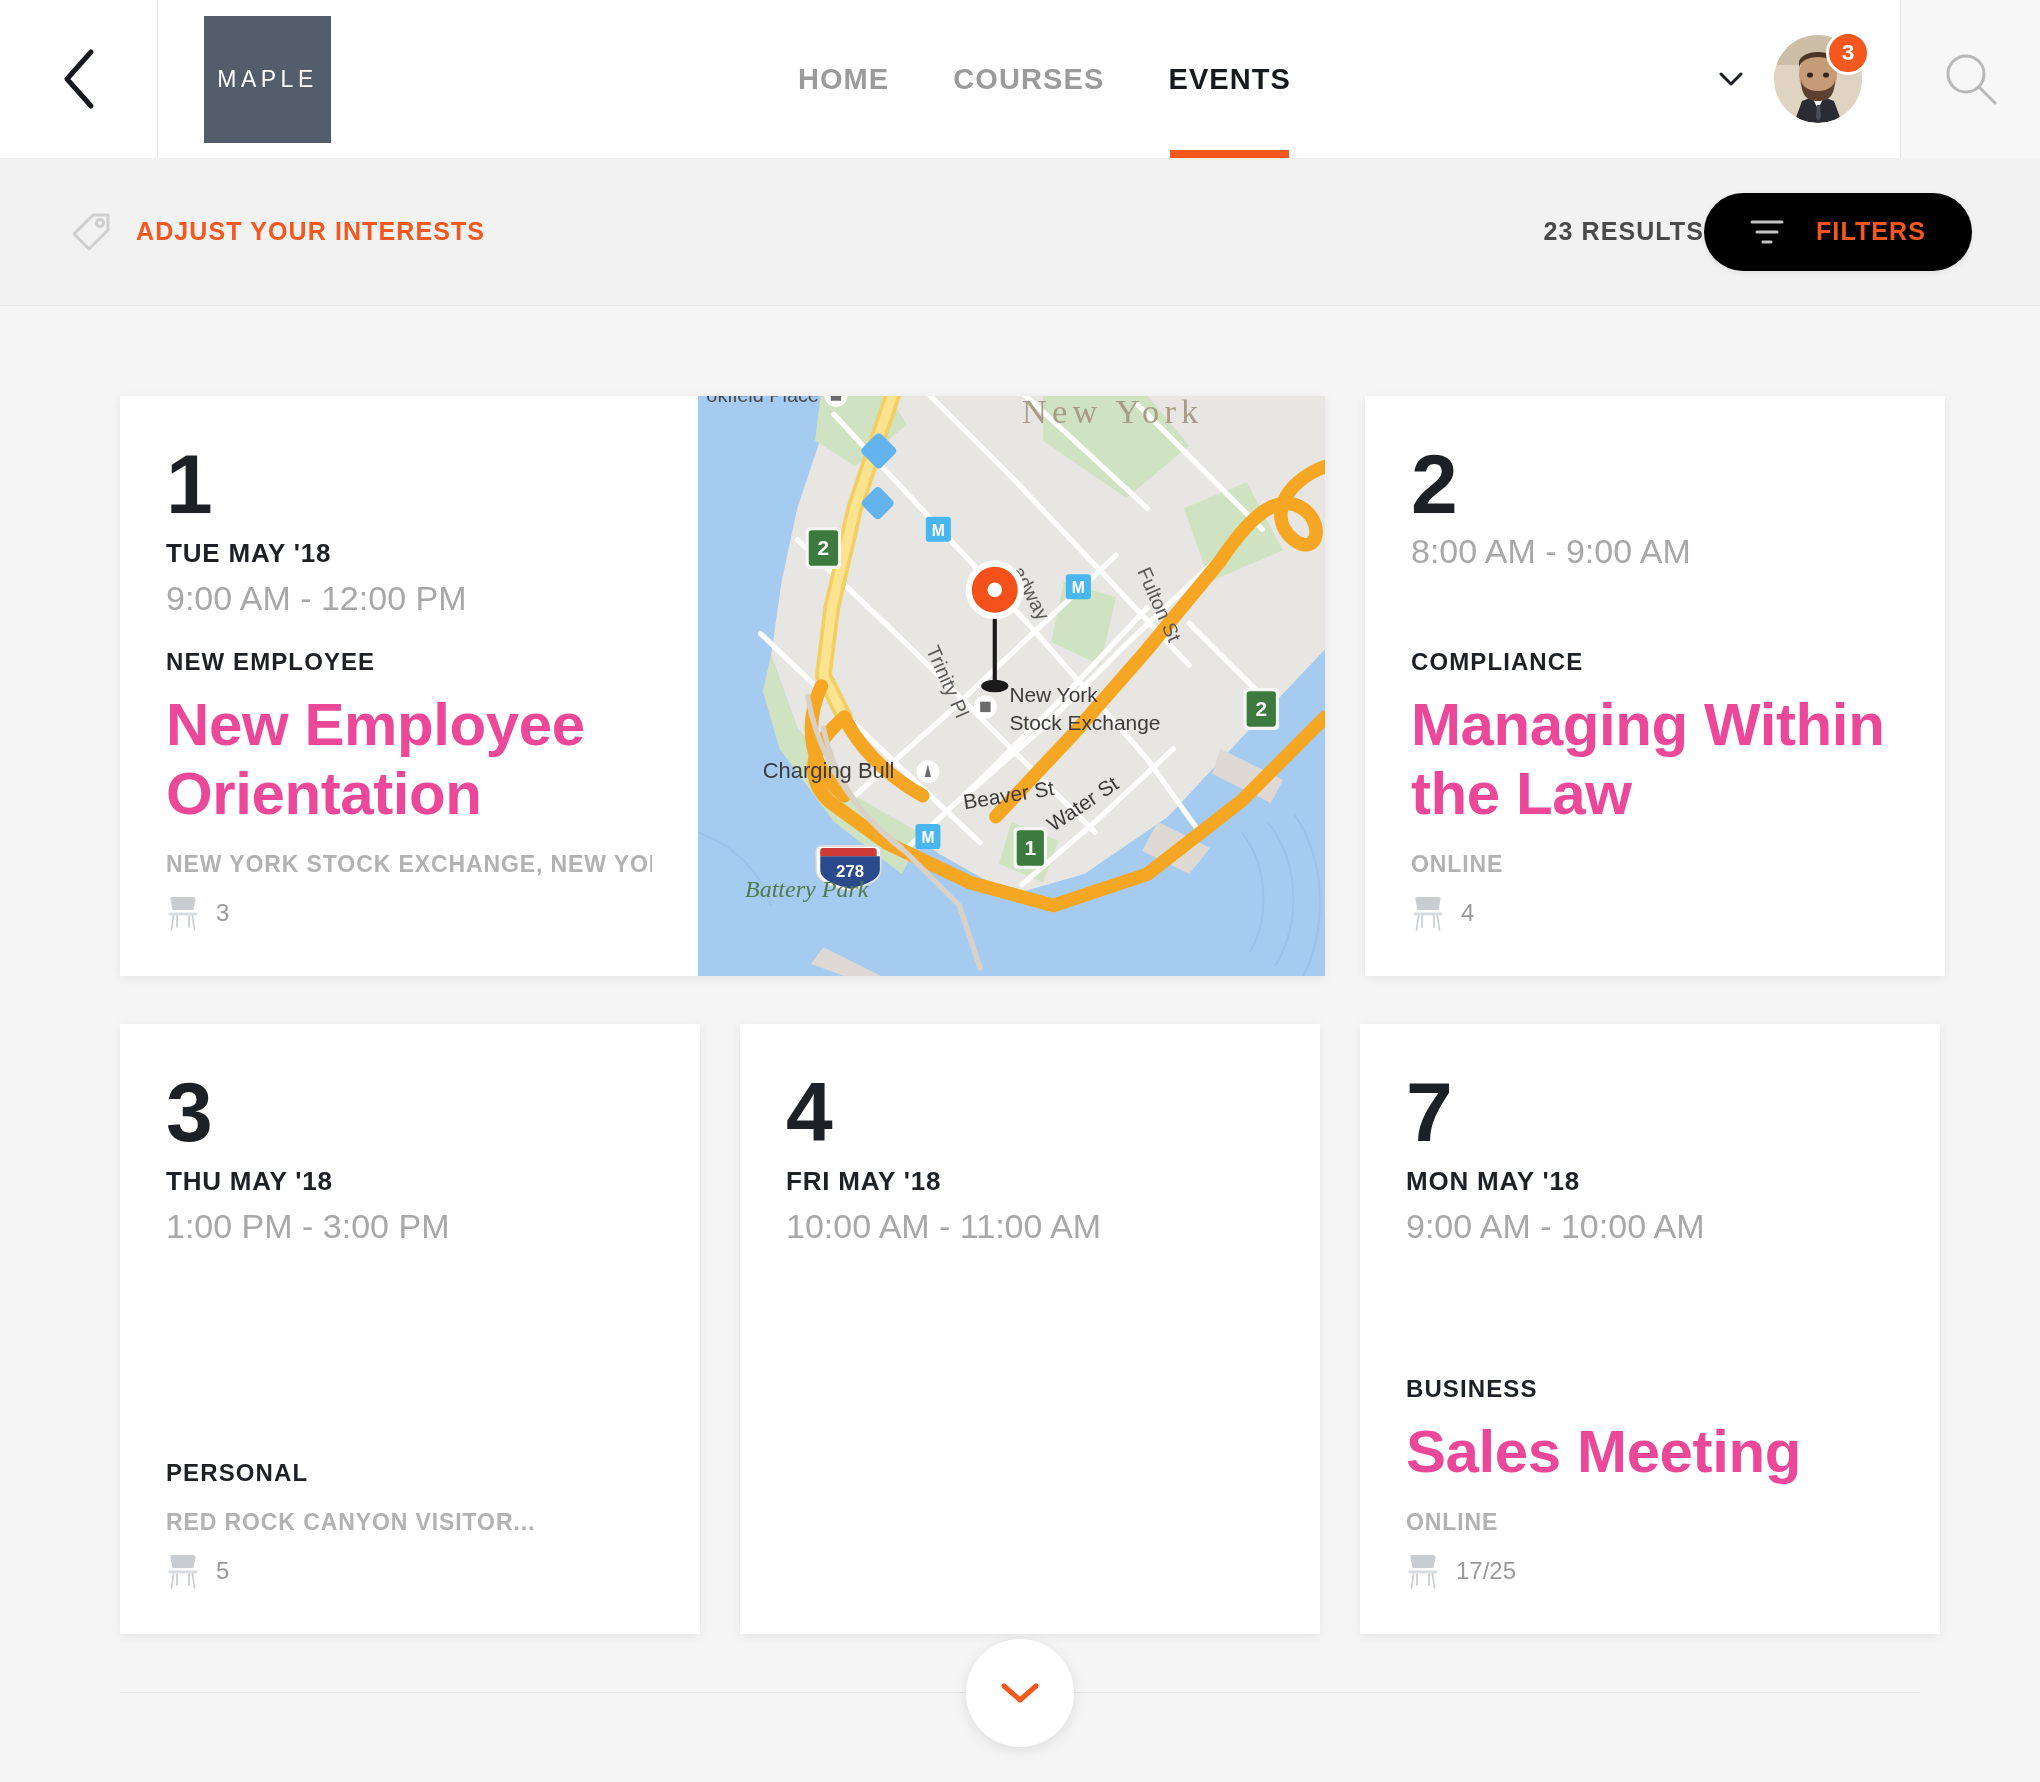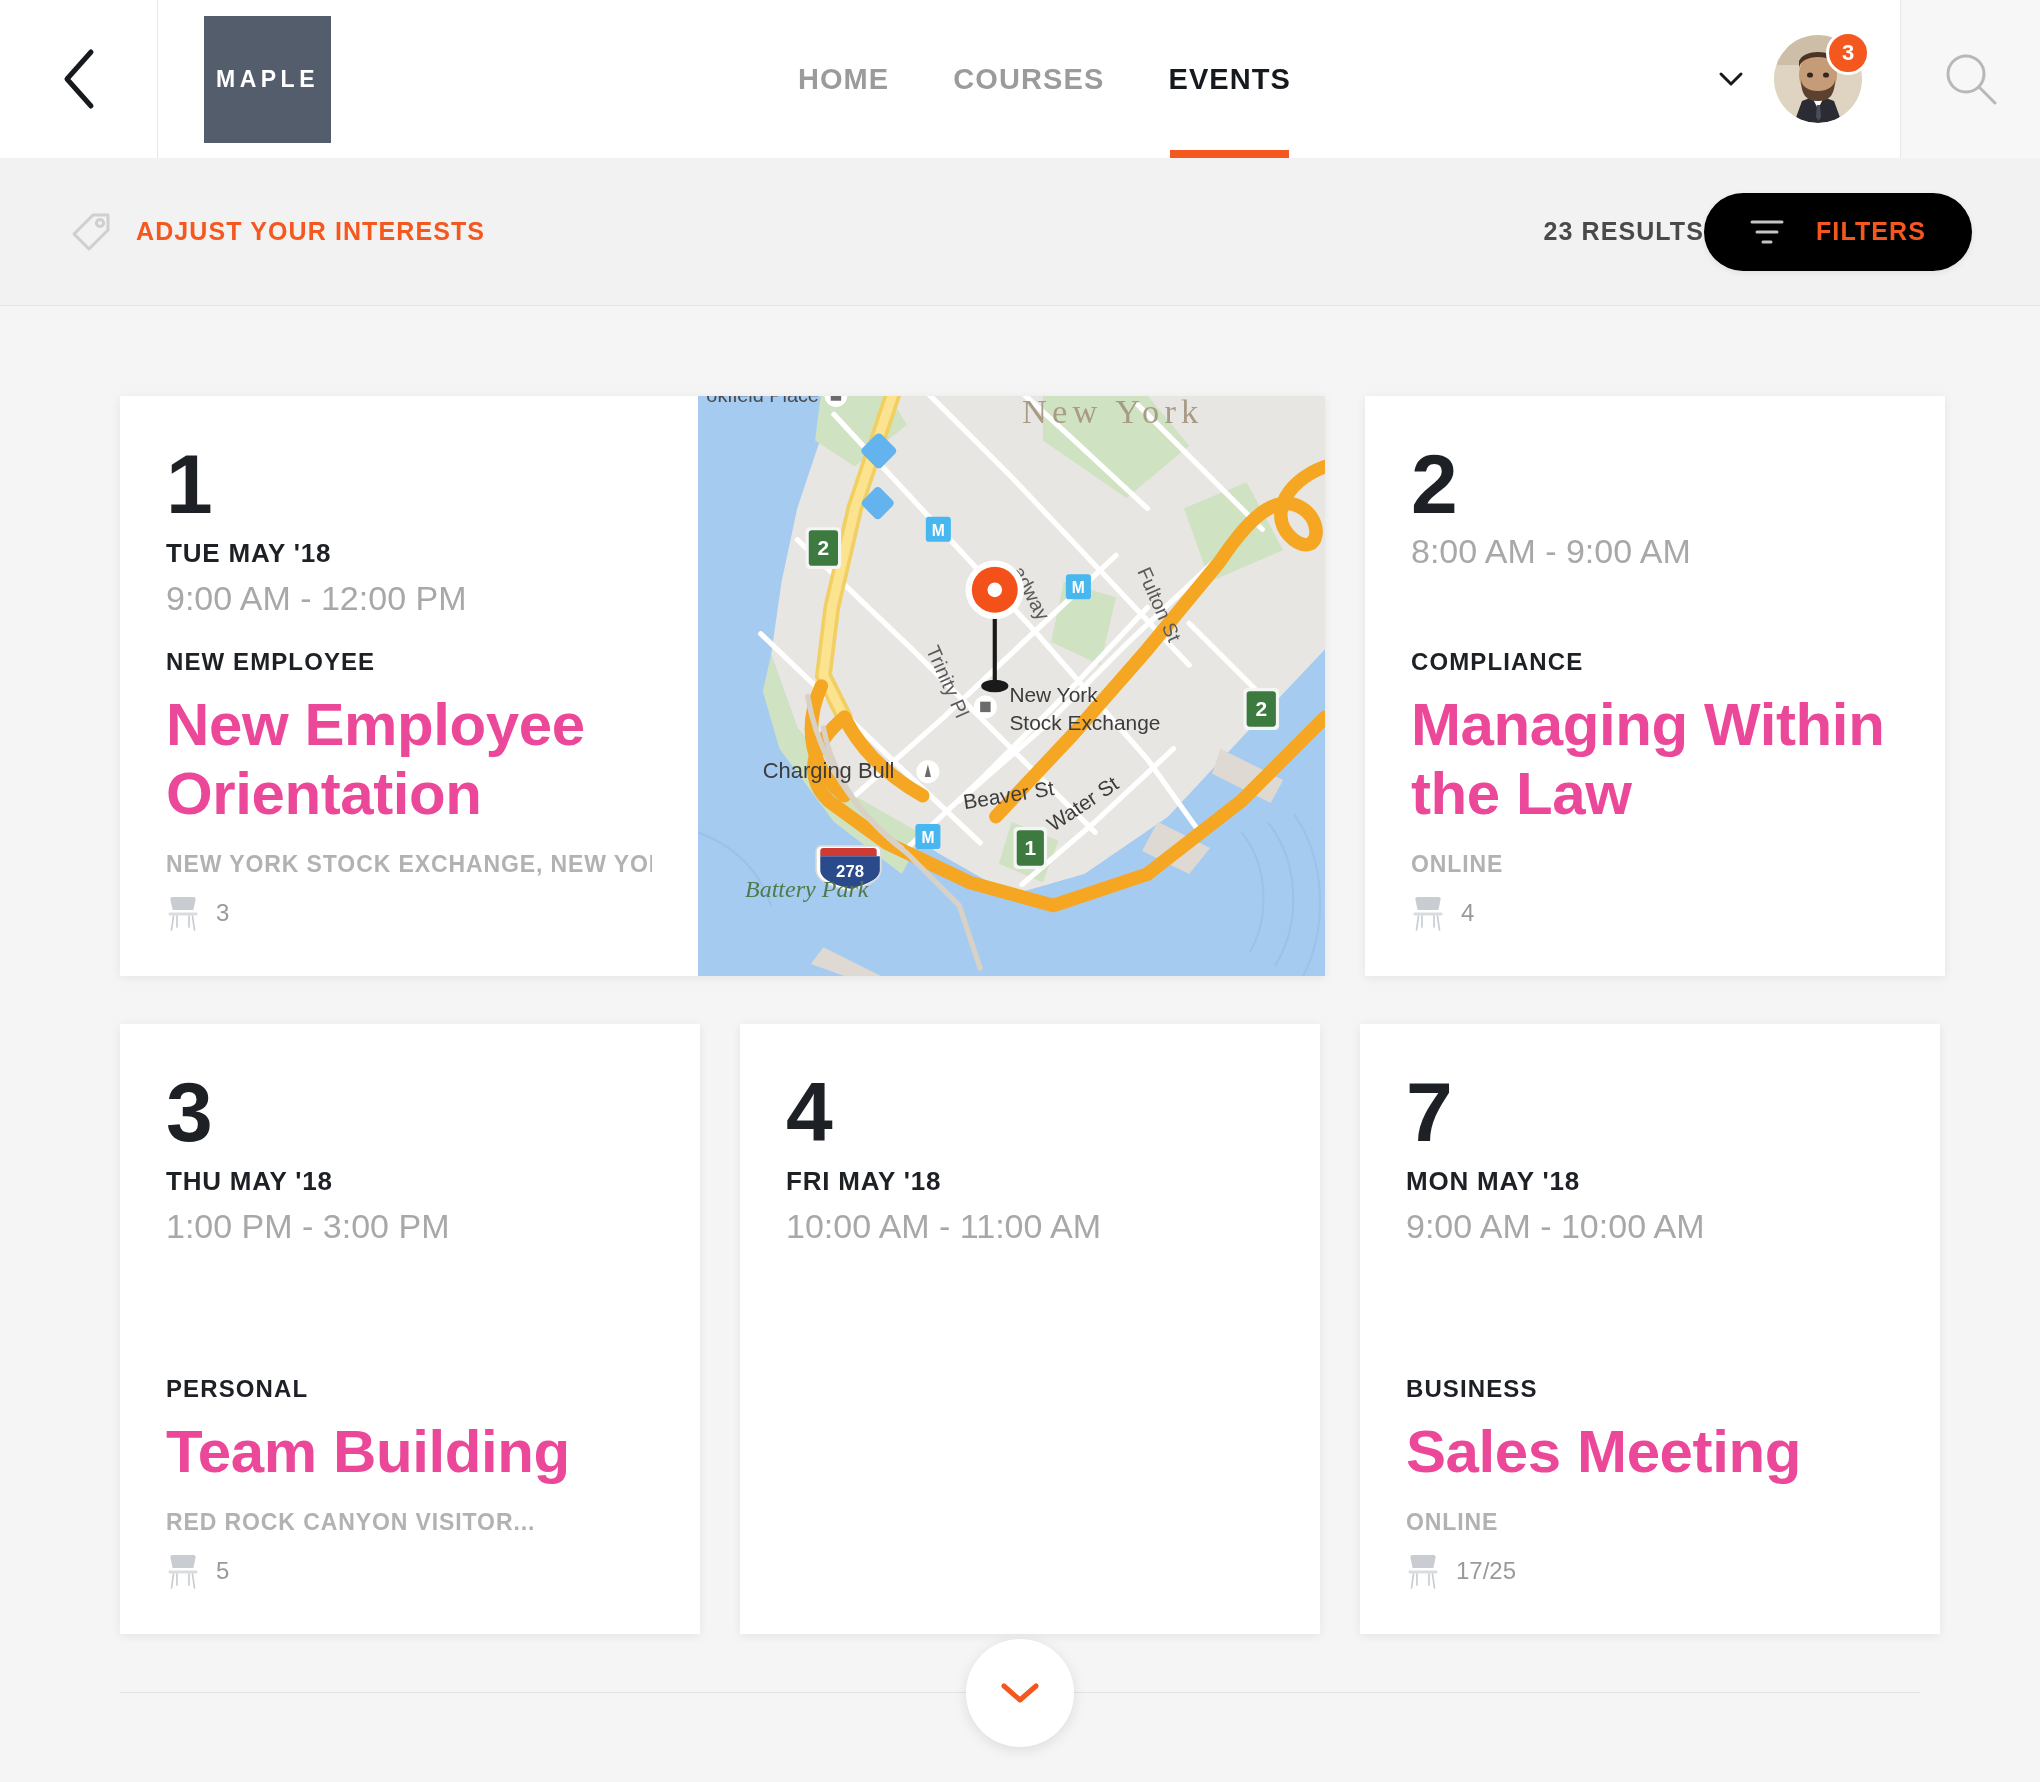--- a/index.html
+++ b/index.html
@@ -40,21 +40,21 @@
     width: 127px;
     height: 127px;
     background: #545d6b;
     display: flex;
     align-items: center;
     justify-content: center;
   }
   .logo-text {
     color: #ffffff;
     font-size: 23px;
-    font-weight: 700;
+    font-weight: 400;
     letter-spacing: 4.5px;
     line-height: 1;
   }
 
   .nav-zone {
     flex: 1 1 auto;
     display: flex;
     align-items: center;
     justify-content: center;
     gap: 64px;
@@ -579,21 +579,20 @@
   <div class="row row2">
 
     <div class="card plain2">
       <div class="card-body">
         <div class="day-num">3</div>
         <div class="day-label">THU MAY '18</div>
         <div class="time-range">1:00 PM - 3:00 PM</div>
         <div class="spacer-flex"></div>
         <div class="cat-block">
           <div class="category">PERSONAL</div>
-          <div class="title">Team Building</div>
           <div class="venue">RED ROCK CANYON VISITOR...</div>
           <div class="seats">
             <svg class="chair-icon" viewBox="0 0 34 38" fill="none">
               <path d="M6.5 3 H27.5 C29 3 30 4 29.6 5.6 L27.4 16 H6.6 L4.4 5.6 C4 4 5 3 6.5 3 Z" fill="#c9cdd2"></path>
               <path d="M4 18.5 H30 C31 18.5 31.6 19.2 31.6 20 C31.6 20.8 31 21.5 30 21.5 H4 C3 21.5 2.4 20.8 2.4 20 C2.4 19.2 3 18.5 4 18.5 Z" fill="#d9dde1"></path>
               <path d="M7.5 22 L5.5 36" stroke="#c9cdd2" stroke-width="1.7" stroke-linecap="round"></path>
               <path d="M26.5 22 L28.5 36" stroke="#c9cdd2" stroke-width="1.7" stroke-linecap="round"></path>
               <path d="M11 22 L11 33" stroke="#c9cdd2" stroke-width="1.7" stroke-linecap="round"></path>
               <path d="M23 22 L23 33" stroke="#c9cdd2" stroke-width="1.7" stroke-linecap="round"></path>
             </svg>

